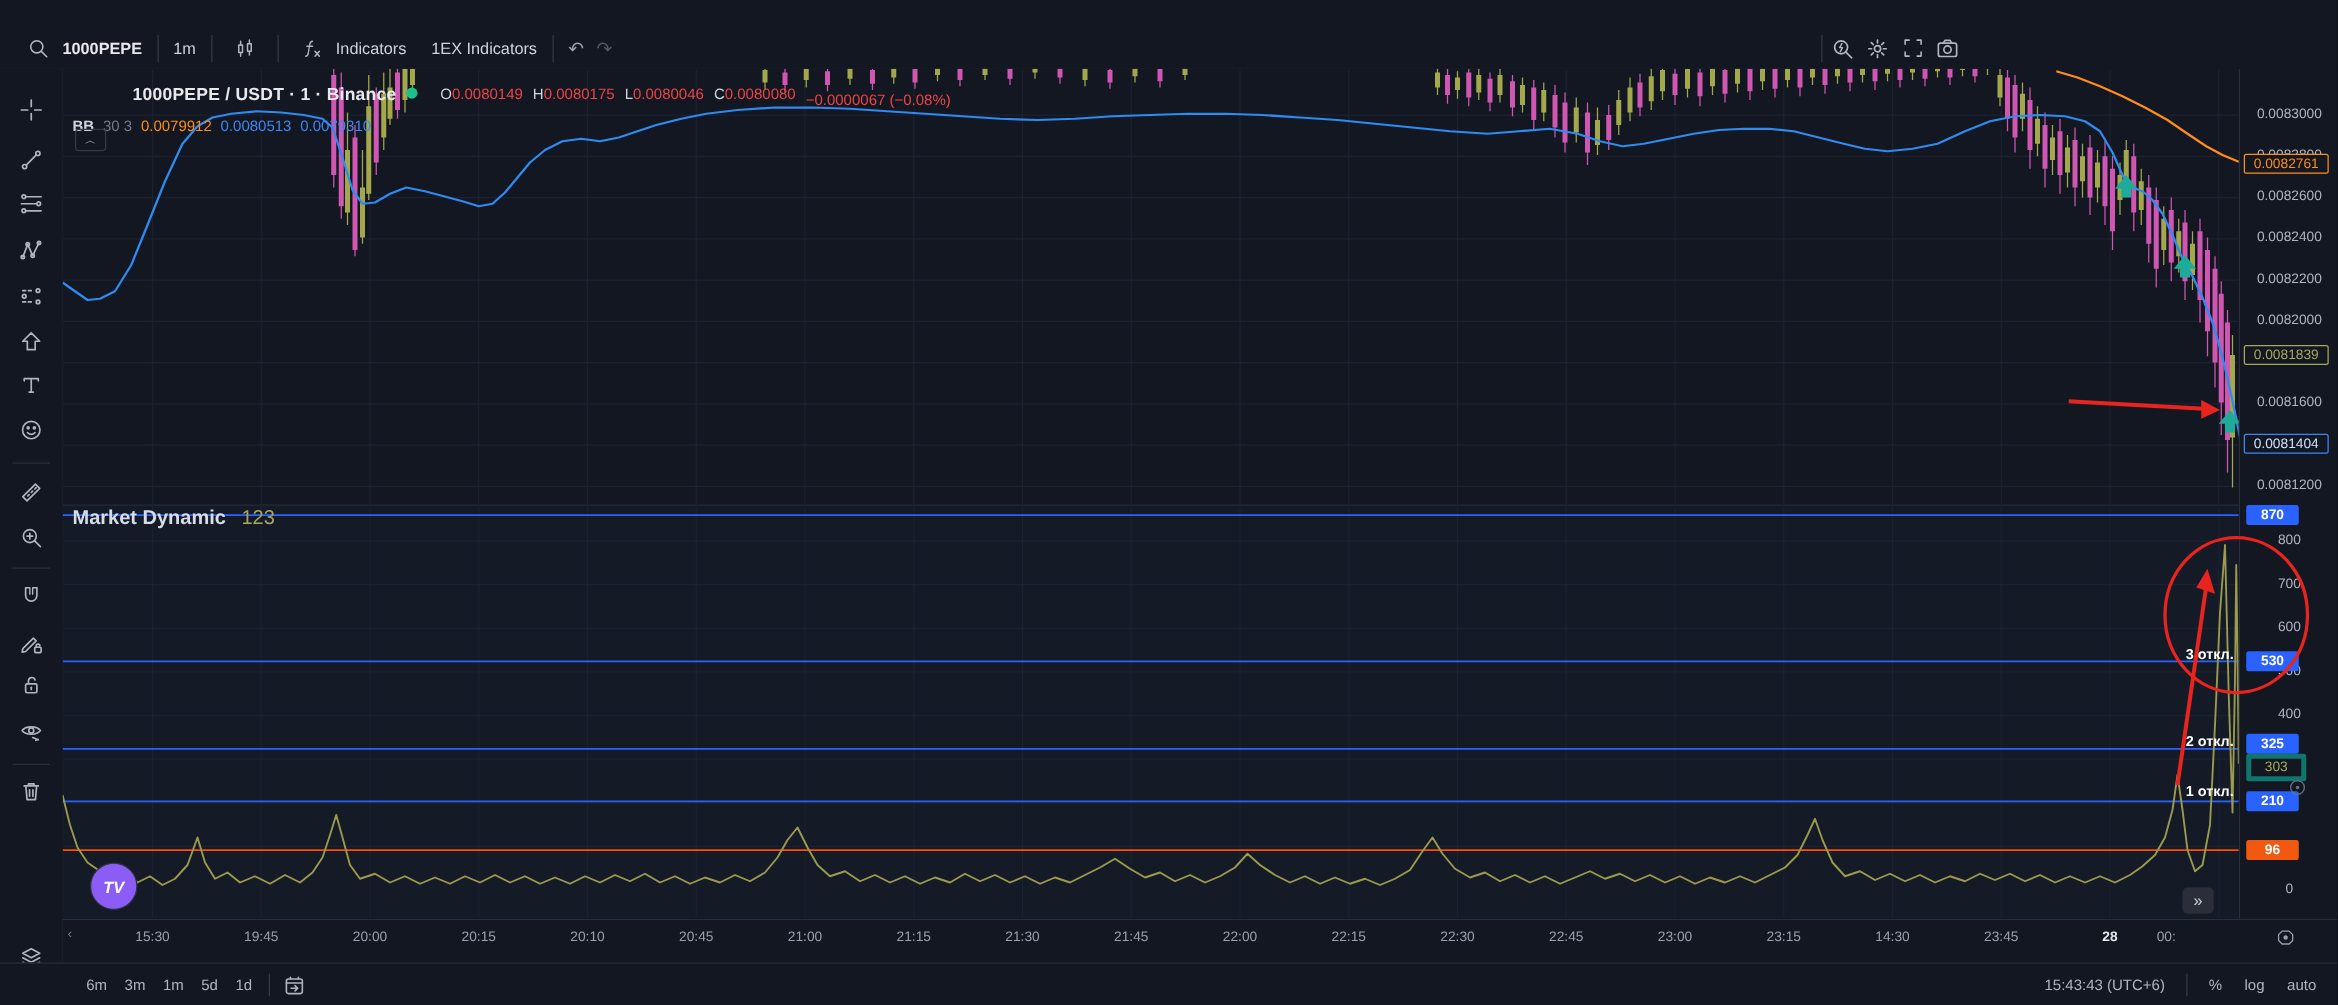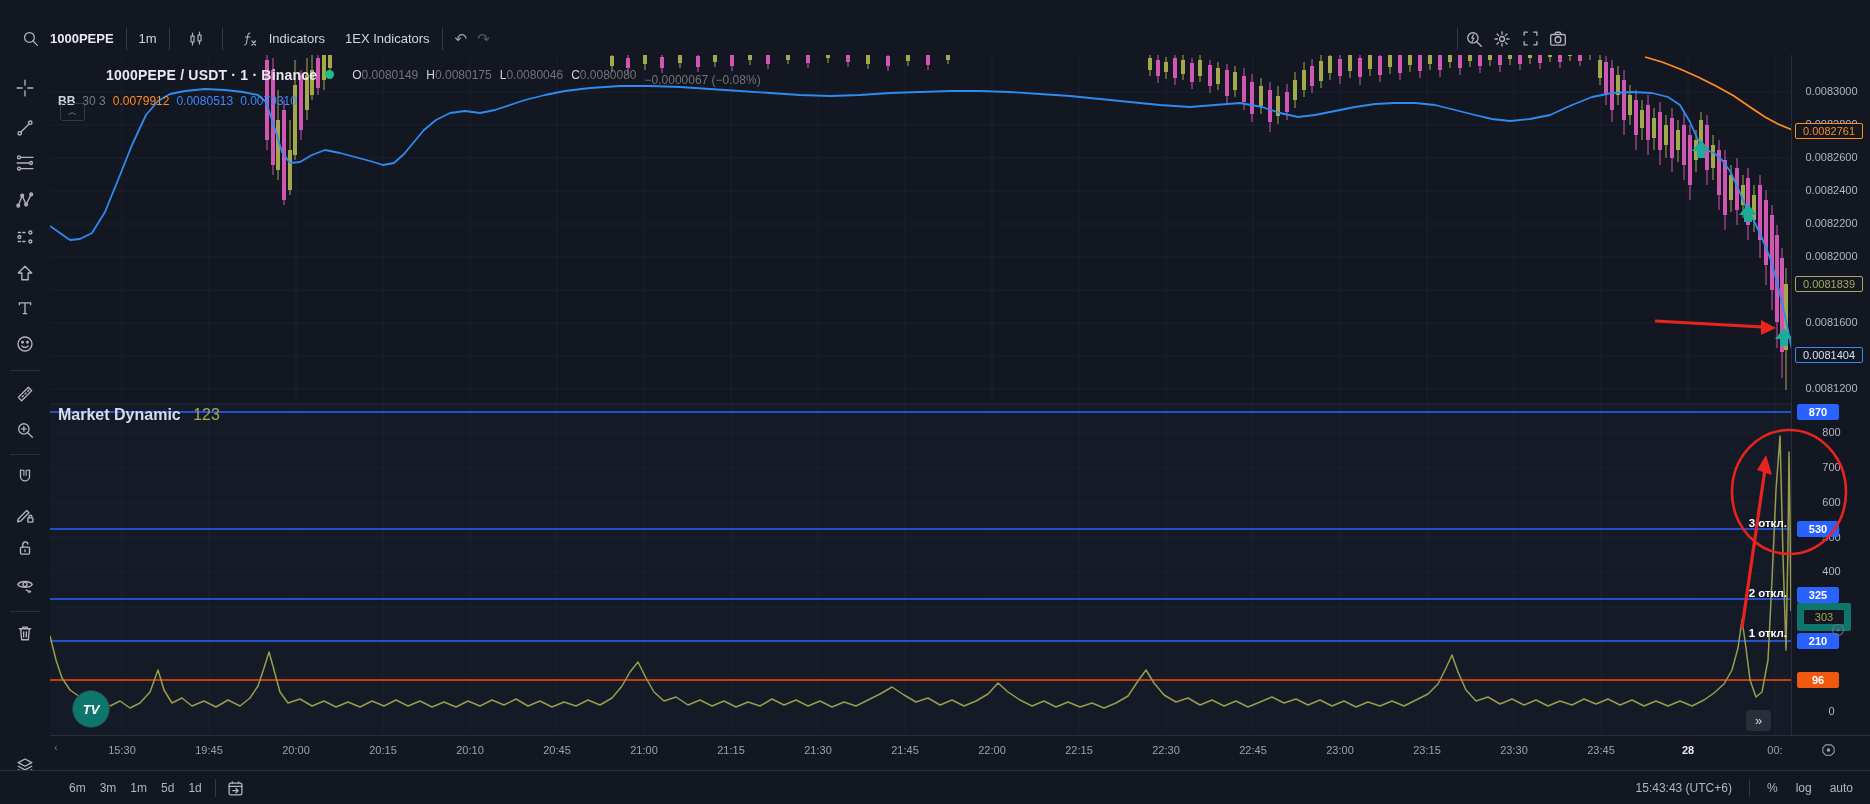--- a/index.html
+++ b/index.html
@@ -30,44 +30,44 @@
   .draw-div{position:absolute;left:10px;width:30px;height:1px;background:#2a2e39;}
   
   #plotbg{left:50px;top:55px;width:1741px;height:680px;background:#131722;}
   #paxis{left:1791px;top:55px;width:79px;height:680px;background:#131722;border-left:1px solid #2a2e39;
          font-size:11px;color:#b2b5be;}
   .ptick{position:absolute;left:0;width:79px;text-align:center;}
   .chip{position:absolute;left:3px;width:66px;text-align:center;font-size:11px;border-radius:2px;
         padding:1px 0;background:#131722;}
   .chip.bluefill{background:#2962ff;color:#fff;border:1px solid #2962ff;font-weight:bold;width:40px;left:5px;}
   .chip.orangefill{background:#f0590f;color:#fff;border:1px solid #f0590f;font-weight:bold;width:40px;left:5px;}
-  .chip.khaki{border:7px solid #0f766e;color:#a7a75a;width:40px;left:5px;}
+  .chip.khaki{border:4px solid #0f766e;color:#a7a75a;width:40px;left:5px;}
   .chip.oline{border:1px solid #ff8d1a;color:#ff8d1a;}
   .chip.bline{border:1px solid #3d87f5;color:#cfe0ff;}
   .chip.kline{border:1px solid #a7a75a;color:#a7a75a;}
   #taxis{left:50px;top:735px;width:1820px;height:35px;background:#131722;border-top:1px solid #2a2e39;
          color:#9aa0ae;font-size:11px;}
   .ttick{position:absolute;top:8px;transform:translateX(-50%);}
   .ttick.bold{font-weight:bold;color:#e4e6eb;}
   #chartsvg{left:50px;top:55px;pointer-events:none;z-index:6;}
   
   #legend{left:58px;top:62px;z-index:7;font-size:12px;color:#d1d4dc;}
   #legend .row1{font-size:14px;color:#e8e9ed;display:flex;align-items:center;gap:8px;}
   #legend .sym{font-weight:600;letter-spacing:.2px;margin-left:48px;}
   .dot{width:9px;height:9px;border-radius:50%;background:#1bc189;display:inline-block;}
   .ohlc{display:flex;gap:8px;font-size:12px;margin-left:10px;align-items:center;}
-  .ohlc .l{color:#d1d4dc;} .ohlc .v{color:#737373;margin-top:11px;}
+  .ohlc .l{color:#d1d4dc;} .ohlc .v{color:#ef4444;margin-top:11px;}
   #legend .row2{margin-top:7px;font-size:12px;display:flex;gap:7px;align-items:center;}
   .bbtxt{color:#d1d4dc;font-weight:bold;} .bbparam{color:#787b86;}
   .bb-o{color:#ff8d1a;} .bb-b{color:#3d87f5;}
   #caret-chip{left:60px;top:103px;width:23px;height:16px;border:1px solid #363a45;border-radius:3px;
       color:#9aa0ae;font-size:9px;display:flex;align-items:center;justify-content:center;z-index:7;cursor:pointer;}
   #lowlegend{left:58px;top:406px;z-index:7;font-size:16px;}
   #lowlegend .t{color:#d8dce8;font-weight:600;} #lowlegend .v{color:#a7a75a;margin-left:8px;}
-  #tvlogo{left:72px;top:690px;width:36px;height:36px;border-radius:50%;background:#0f766e;z-index:7;
+  #tvlogo{left:72px;top:690px;width:36px;height:36px;border-radius:50%;background:#8b5cf6;z-index:7;
       color:#fff;font-weight:bold;font-size:13px;display:flex;align-items:center;justify-content:center;
       border:1px solid #2e3442;cursor:pointer;font-style:italic;}
   #gotoend{left:1746px;top:710px;width:25px;height:21px;background:#2a2e39;border-radius:4px;z-index:7;
       color:#d1d4dc;display:flex;align-items:center;justify-content:center;font-size:13px;cursor:pointer;}
   #target-ico{left:1830px;top:622px;width:16px;height:16px;z-index:7;color:#6a7080;}
   #collapse-left{left:0px;top:0px;color:#787b86;font-size:11px;position:absolute;cursor:pointer;}
   
   #bottombar{left:0;top:770px;width:1870px;height:34px;background:#131722;border-top:1px solid #2a2e39;
       display:flex;align-items:center;color:#b2b5be;font-size:12px;}
   .bbtn{padding:3px 7px;cursor:pointer;border-radius:3px;}
@@ -308,24 +308,24 @@
       <span class="ttick" style="left: 594px;">21:00</span>
       <span class="ttick" style="left: 681px;">21:15</span>
       <span class="ttick" style="left: 768px;">21:30</span>
       <span class="ttick" style="left: 855px;">21:45</span>
       <span class="ttick" style="left: 942px;">22:00</span>
       <span class="ttick" style="left: 1029px;">22:15</span>
       <span class="ttick" style="left: 1116px;">22:30</span>
       <span class="ttick" style="left: 1203px;">22:45</span>
       <span class="ttick" style="left: 1290px;">23:00</span>
       <span class="ttick" style="left: 1377px;">23:15</span>
-      <span class="ttick" style="left: 1464px;">23:30</span>
+      <span class="ttick" style="left: 1464px;">14:30</span>
       <span class="ttick" style="left: 1551px;">23:45</span>
       <span class="ttick bold" style="left: 1638px;">28</span>
-      <span class="ttick" style="left: 1725px;">00:</span>
+      <span class="ttick" style="left: 1683px;">00:</span>
       <span style="position: absolute; right: 34px; top: 7px; color: rgb(154, 160, 174);">
         <svg class="ic" width="15" height="15" viewBox="0 0 16 16" fill="none" stroke="currentColor" stroke-width="1.2" stroke-linecap="round" stroke-linejoin="round">
           <path d="M5 2h6l3 3v5l-3 3H5l-3-3V5z" stroke-width="1.1"></path>
           <circle cx="8" cy="7.5" r="1.3" fill="currentColor"></circle>
         </svg>
       </span>
     </div>
 
   <svg id="chartsvg" class="abs" width="1820" height="680" viewBox="50 55 1820 680">
       <defs>

